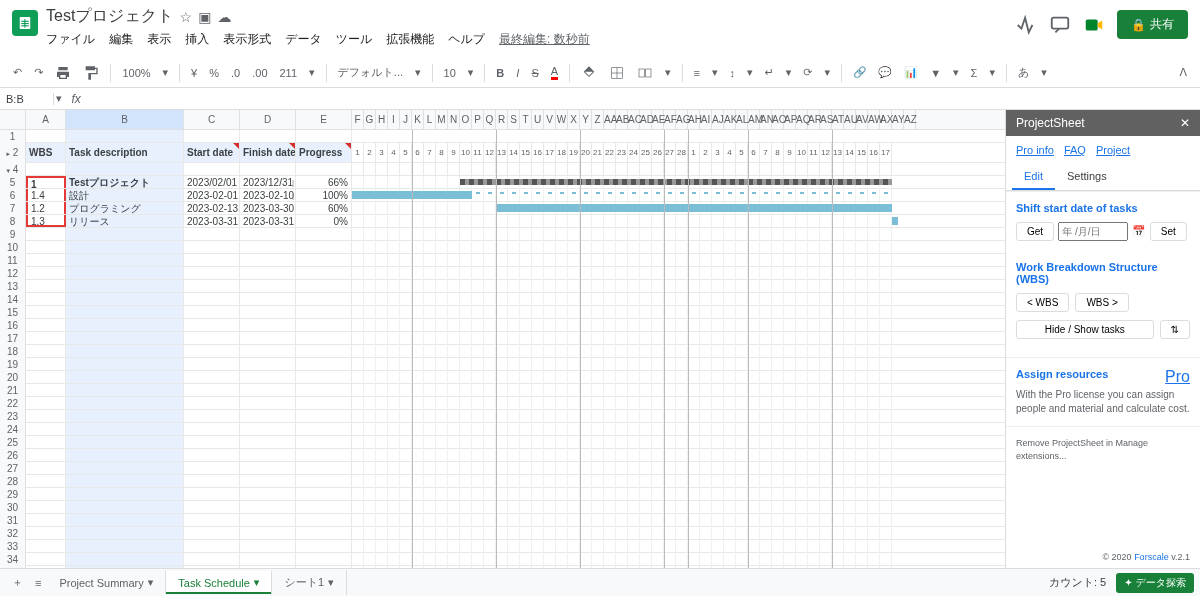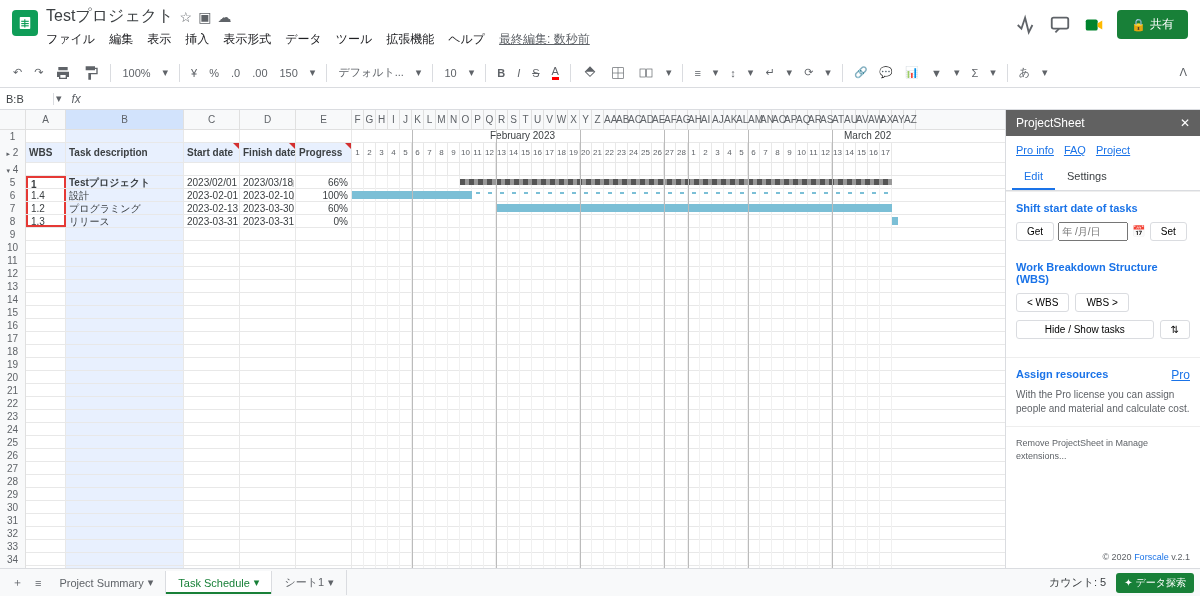--- a/index.html
+++ b/index.html
@@ -159,21 +159,21 @@
       </svg>
     </span>
   <div class="sep"></div>
   <span class="tb sel">100%</span>
     <span class="tb">▾</span>
   <div class="sep"></div>
   <span class="tb">¥</span>
   <span class="tb">%</span>
   <span class="tb">.0</span>
   <span class="tb">.00</span>
-  <span class="tb">150</span>
+  <span class="tb">211</span>
     <span class="tb">▾</span>
   <div class="sep"></div>
   <span class="tb sel">デフォルト...</span>
     <span class="tb">▾</span>
   <div class="sep"></div>
   <span class="tb sel">10</span>
     <span class="tb">▾</span>
   <div class="sep"></div>
   <span class="tb">
       <b>B</b>
@@ -296,24 +296,20 @@
           <div class="ch wN">AZ</div>
         </div>
         <div style="position:relative">
           <div class="row">
             <div class="rowhdr h">1</div>
             <div class="cell wA"></div>
             <div class="cell wB bsel"></div>
             <div class="cell wC"></div>
             <div class="cell wD"></div>
             <div class="cell wE"></div>
-            <div class="ganttwrap" style="width:564px">
-              <span class="month-lbl" style="left:138px;top:0">February 2023</span>
-              <span class="month-lbl" style="left:492px;top:0">March 202</span>
-            </div>
           </div>
           <div class="row h2">
             <div class="rowhdr h2"><span style="font-size:7px">▸</span> 2</div>
             <div class="cell wA hdrcell">WBS</div>
             <div class="cell wB hdrcell bsel">Task description</div>
             <div class="cell wC hdrcell tri">Start date</div>
             <div class="cell wD hdrcell tri">Finish date</div>
             <div class="cell wE hdrcell tri" style="text-align:left">Progress</div>
             <div class="gcell h2">1</div>
             <div class="gcell h2">2</div>
@@ -412,21 +408,21 @@
             <div class="gcell"></div>
             <div class="gcell"></div>
             <div class="gcell"></div>
             <div class="gcell"></div>
           </div>
           <div class="row">
             <div class="rowhdr h">5</div>
             <div class="cell wA bold" style="border-top:2px solid #e53935;border-left:2px solid #e53935;border-right:2px solid #e53935;">1</div>
             <div class="cell wB bsel bold">Testプロジェクト</div>
             <div class="cell wC" style="text-align:right">2023/02/01</div>
-            <div class="cell wD" style="text-align:right">2023/03/18</div>
+            <div class="cell wD" style="text-align:right">2023/12/31</div>
             <div class="cell wE">66%</div>
             <div class="ganttwrap" style="width:564px">
               <div class="gcell" style="position:absolute;left:0px;top:0;height:13px;border-right:1px solid #f0f0f0"></div>
               <div class="gcell" style="position:absolute;left:12px;top:0;height:13px;border-right:1px solid #f0f0f0"></div>
               <div class="gcell" style="position:absolute;left:24px;top:0;height:13px;border-right:1px solid #f0f0f0"></div>
               <div class="gcell" style="position:absolute;left:36px;top:0;height:13px;border-right:1px solid #f0f0f0"></div>
               <div class="gcell" style="position:absolute;left:48px;top:0;height:13px;border-right:1px solid #f0f0f0"></div>
               <div class="gcell" style="position:absolute;left:60px;top:0;height:13px;border-right:1px solid #f0f0f0"></div>
               <div class="gcell" style="position:absolute;left:72px;top:0;height:13px;border-right:1px solid #f0f0f0"></div>
               <div class="gcell" style="position:absolute;left:84px;top:0;height:13px;border-right:1px solid #f0f0f0"></div>
@@ -2244,21 +2240,21 @@
         <button class="sp-btn">WBS &gt;</button>
       </div>
       <div class="sp-btnrow">
         <button class="sp-btn" style="flex:1">Hide / Show tasks</button>
         <button class="sp-btn">⇅</button>
       </div>
     </div>
     <div class="sp-sec" style="border-top:1px solid #eee">
       <div style="display:flex;justify-content:space-between">
         <div class="sp-title">Assign resources</div>
-        <span style="color:#1a73e8;text-decoration:underline;font-size:12px">Pro</span>
+        <span style="color:#1a73e8;text-decoration:underline;font-size:16px">Pro</span>
       </div>
       <div class="sp-note">With the Pro license you can assign people and material and calculate cost.</div>
     </div>
     <div class="sp-sec" style="border-top:1px solid #eee">
       <div class="sp-note" style="font-size:9px">Remove ProjectSheet in Manage extensions...</div>
     </div>
     <div class="sp-footer">
       <span>© 2020 </span><a>Forscale</a><span> v.2.1</span>
     </div>
   </div>

